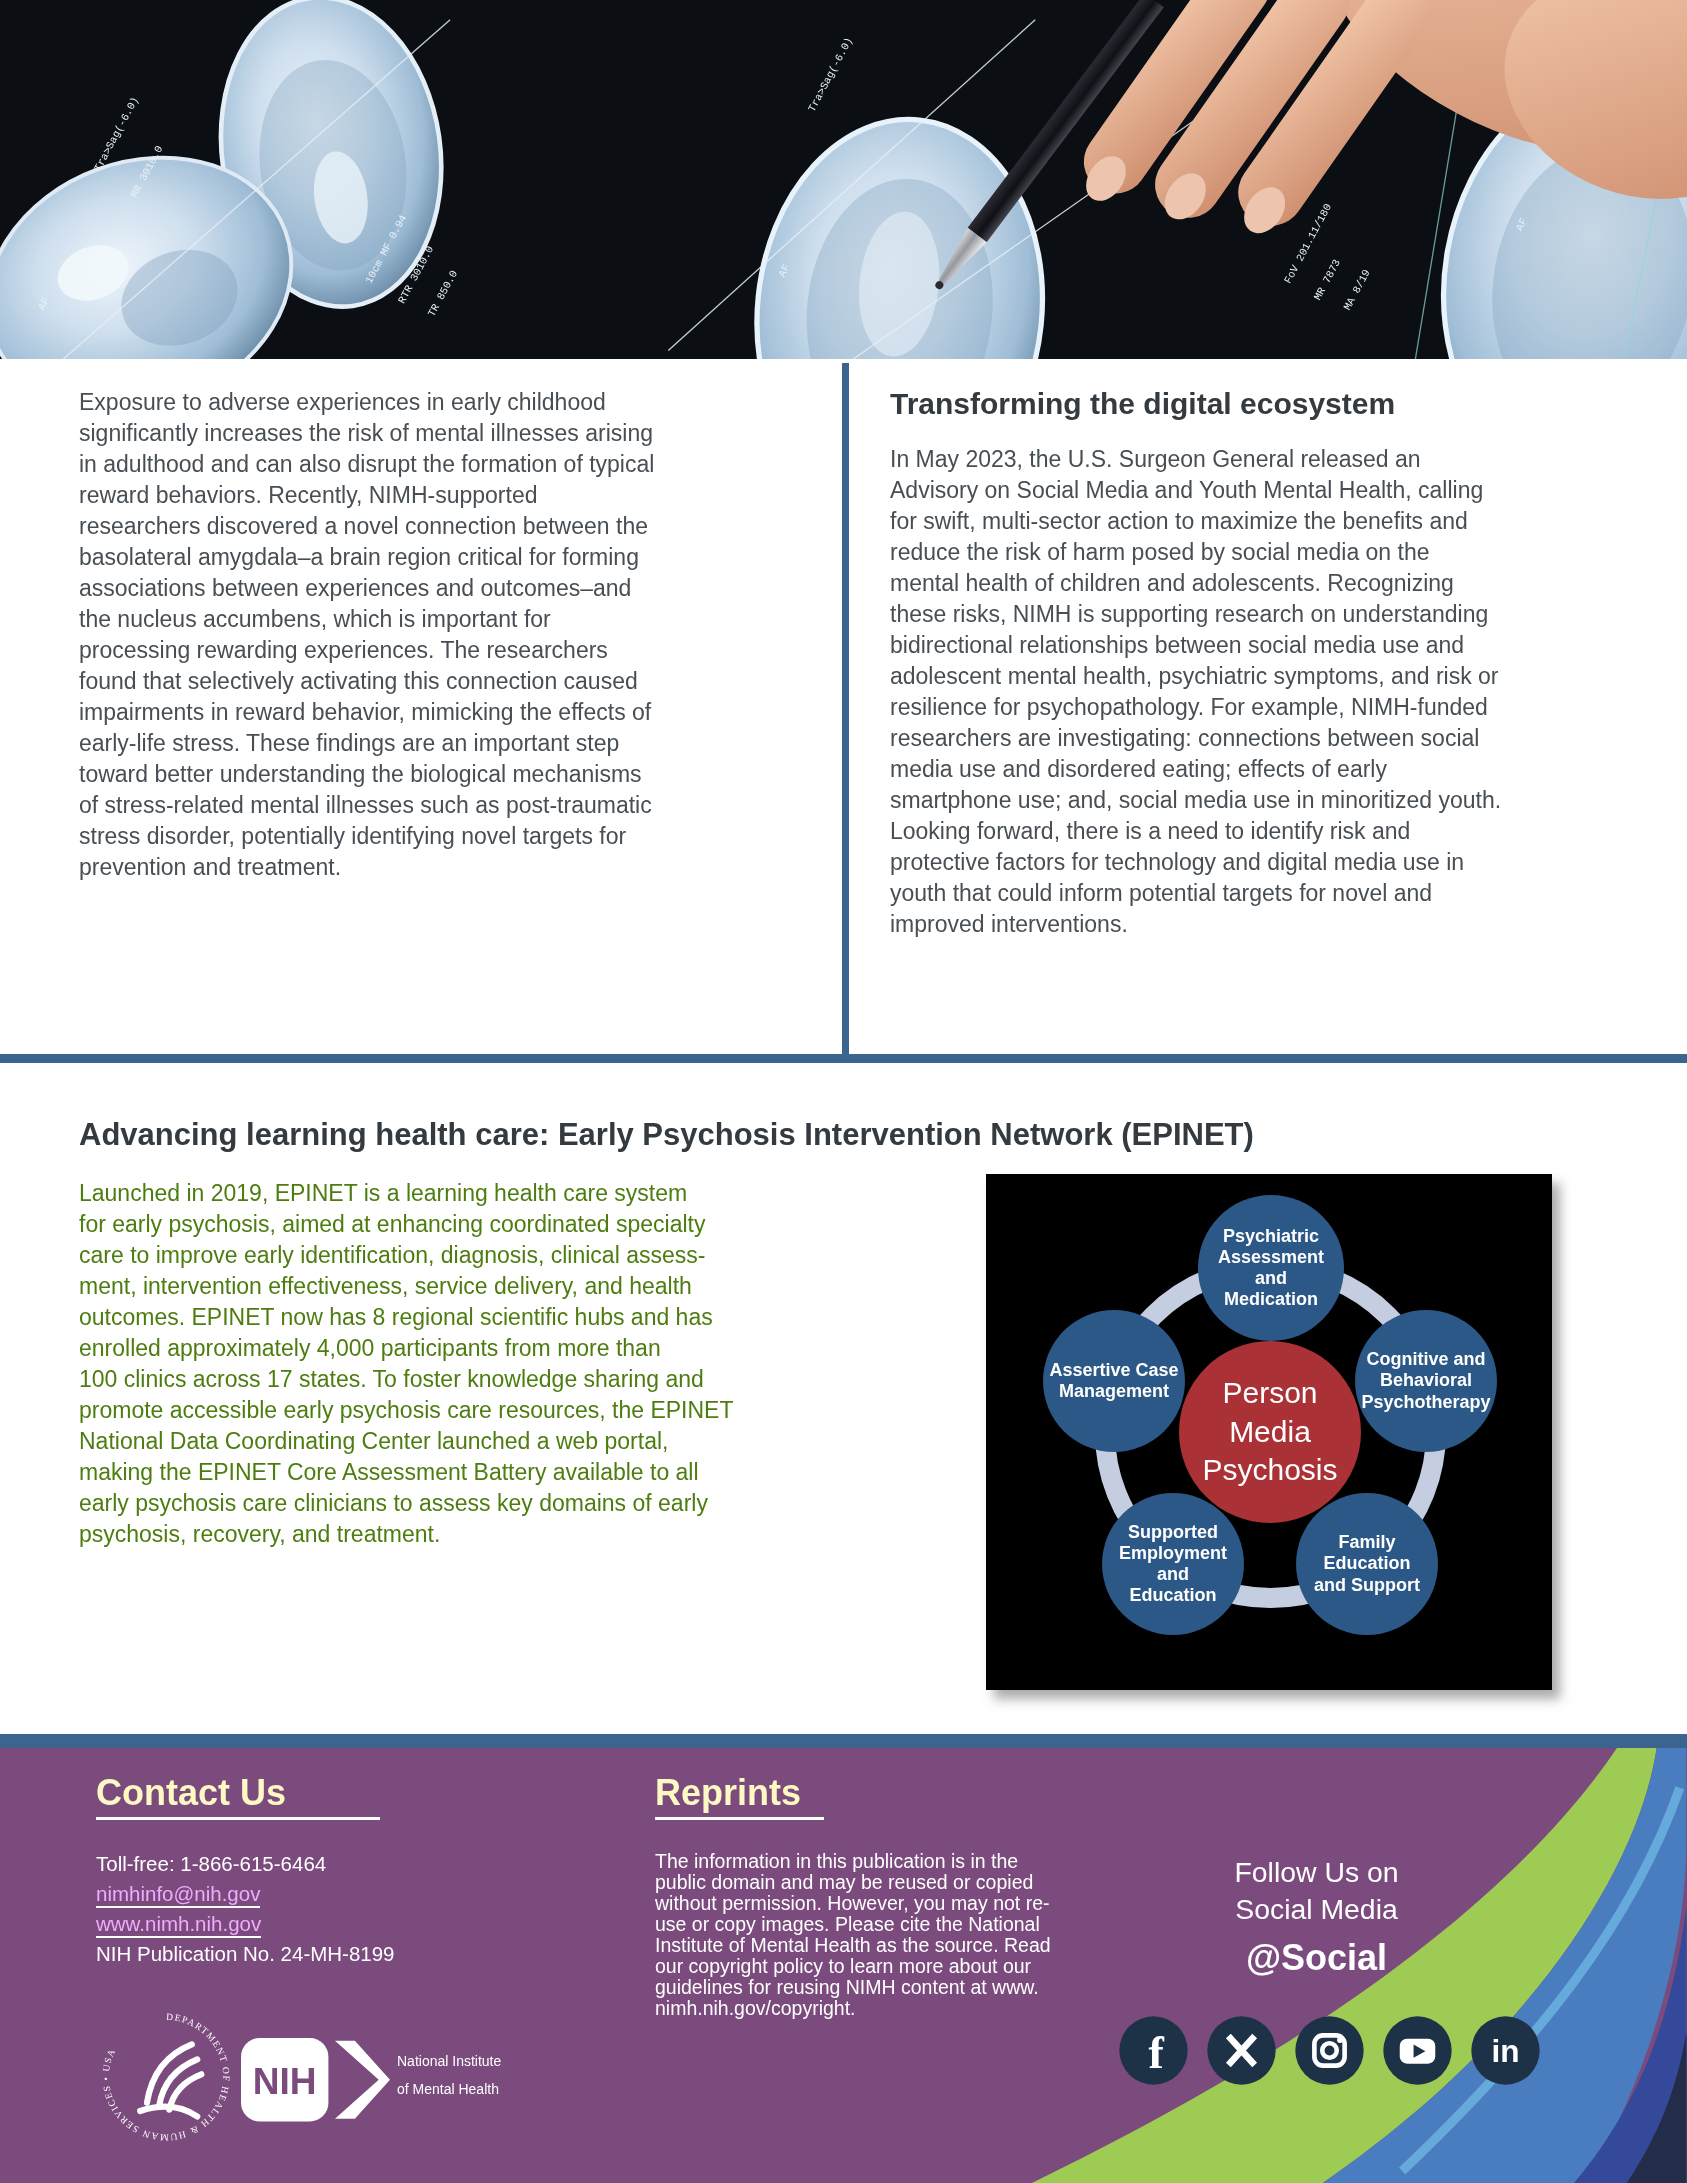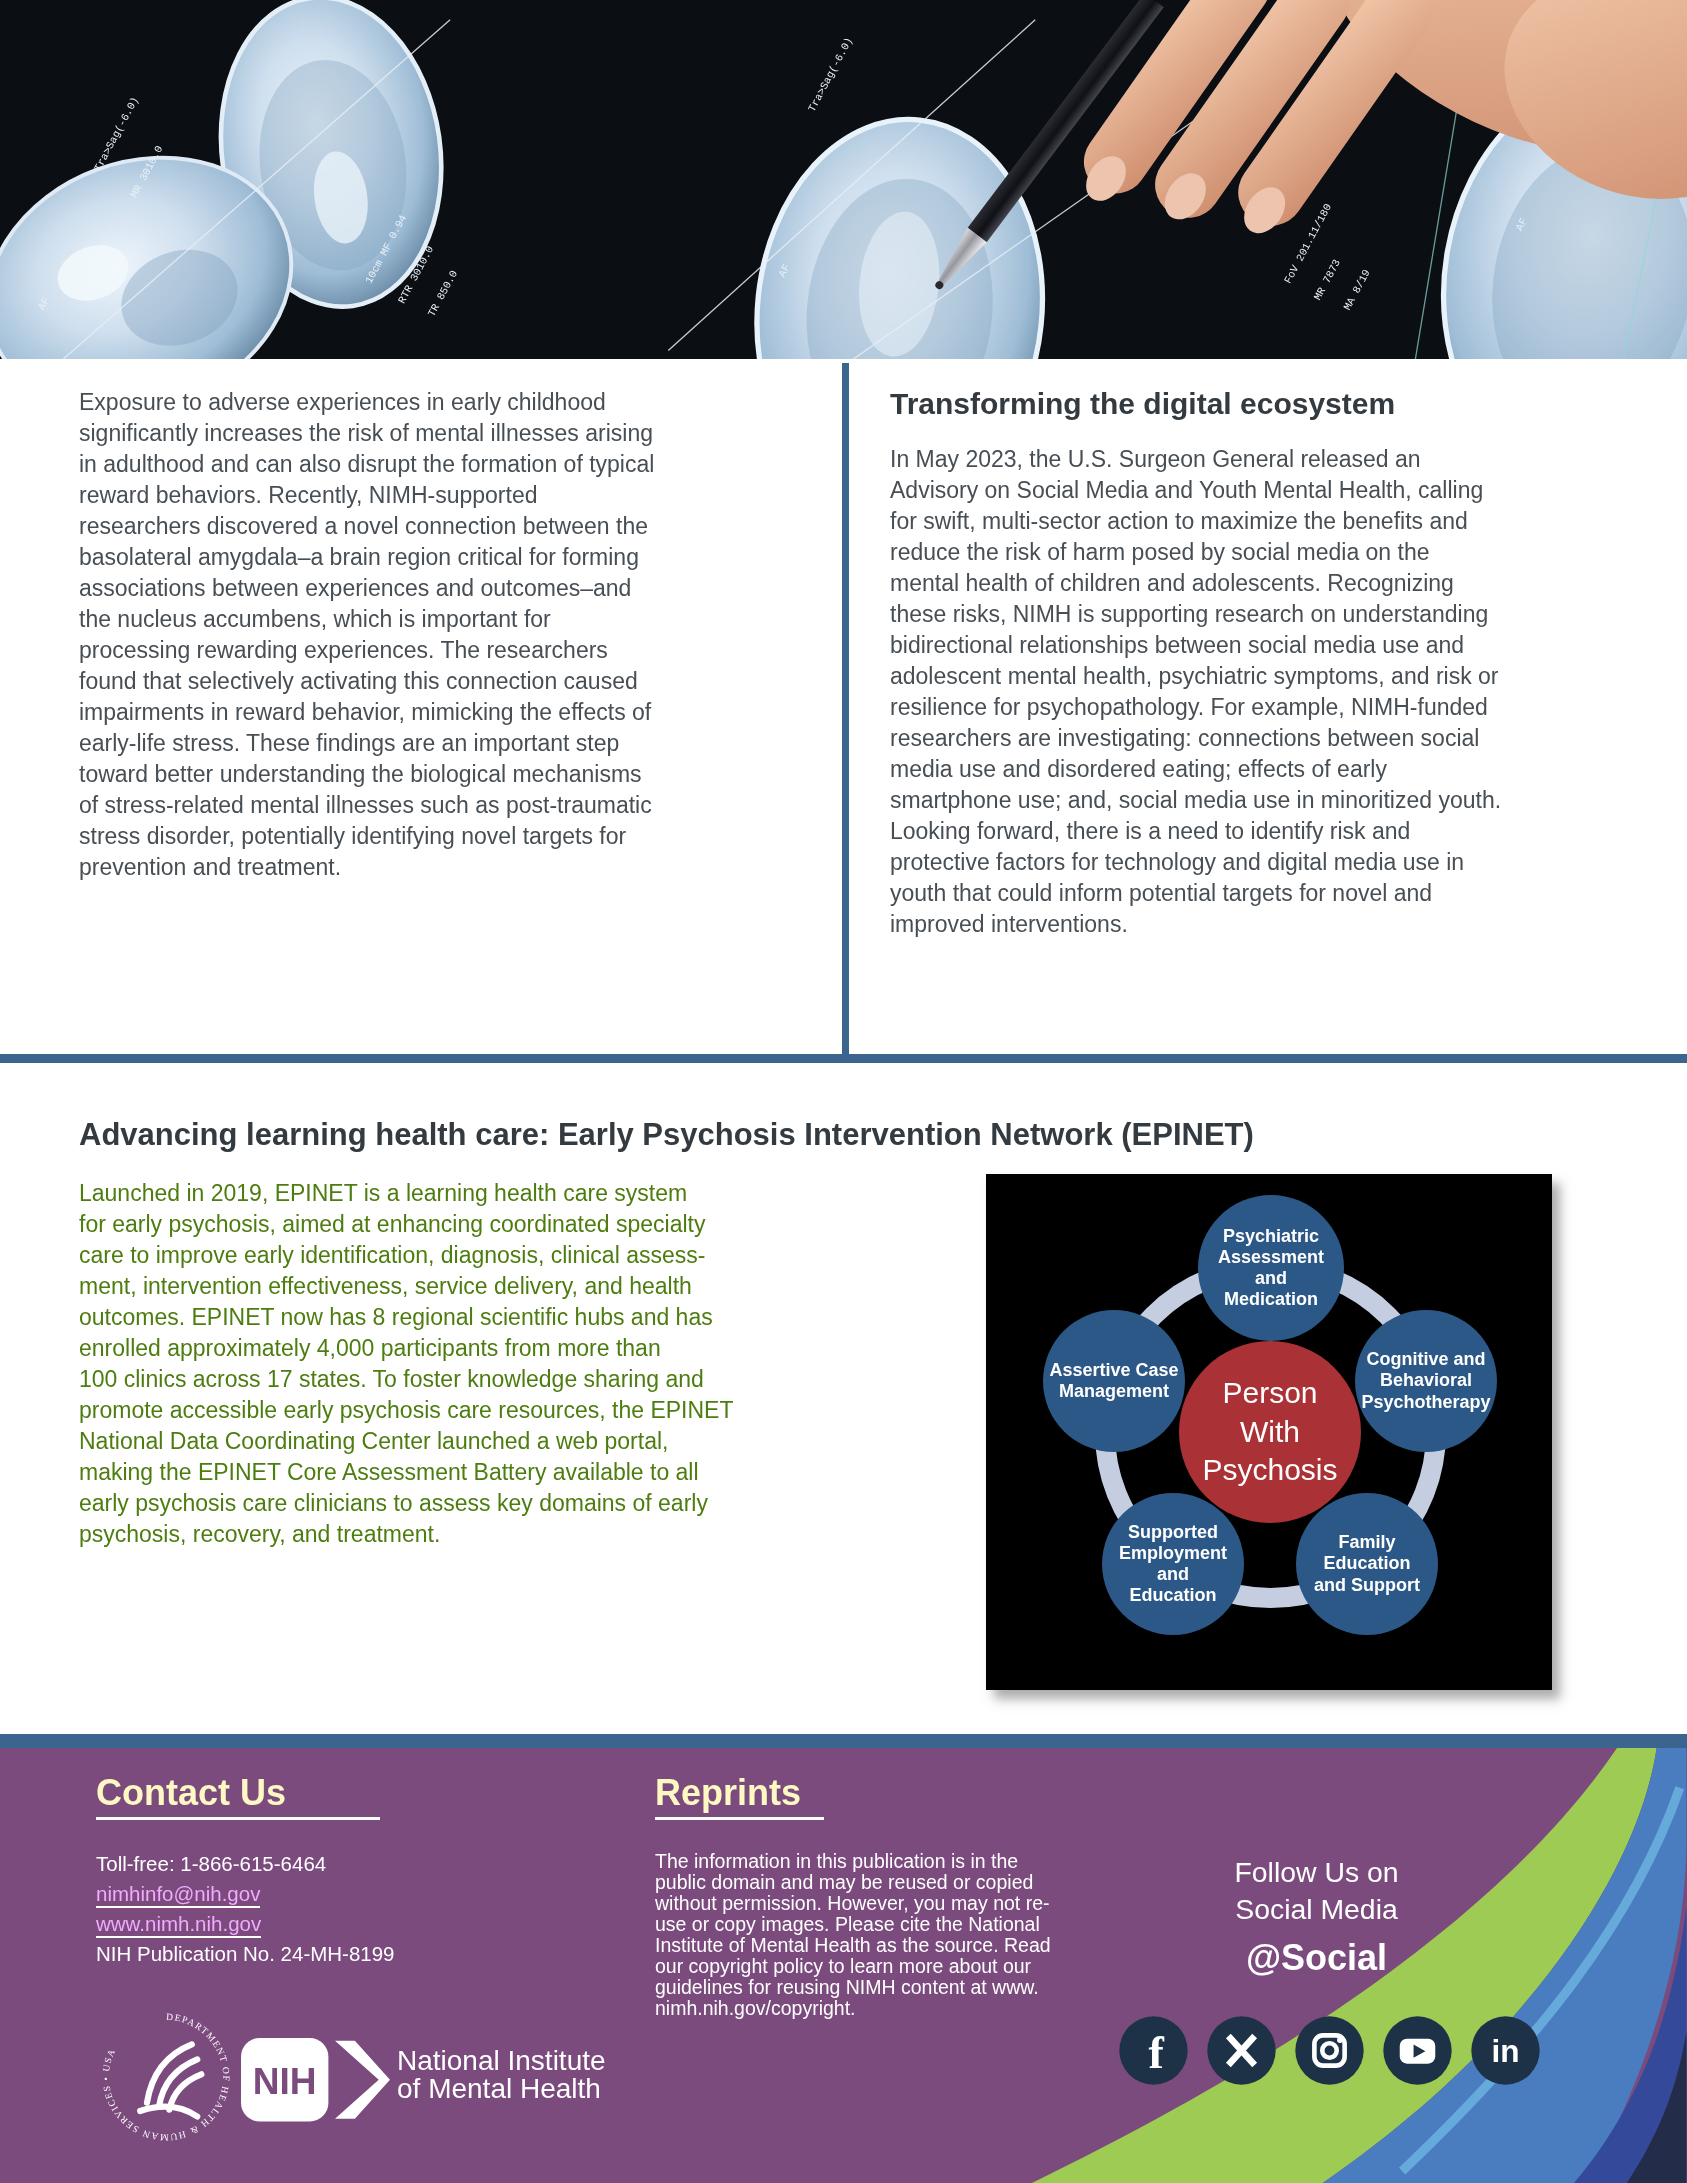--- a/index.html
+++ b/index.html
@@ -52,21 +52,21 @@
   .contact-lines a { color:#f0abfc; text-decoration:none; }
   .u { border-bottom:2px solid #fff; display:inline-block; line-height:24px; }
   .reprints-body { position:absolute; left:655px; top:103px; width:457px;
                    font-size:19.5px; line-height:21px; white-space:pre-line; }
   .follow { position:absolute; left:1151px; top:106px; width:331px; text-align:center;
             font-size:28.4px; line-height:37px; white-space:pre-line; }
   .handle { position:absolute; left:1151px; top:189px; width:331px; text-align:center;
             font-size:36px; font-weight:700; }
   .soc-row { position:absolute; left:1118px; top:267px; display:flex; gap:17px; }
   .soc { width:71px; height:71px; }
-  .nih-name { position:absolute; left:397px; top:299px; font-size:28px; line-height:28.4px;
+  .nih-name { position:absolute; left:397px; top:299px; font-size:14px; line-height:28.4px;
               font-weight:400; white-space:pre-line; }
 </style>
 </head>
 <body>
 
 <div class="page">
 
   <div class="abs photo">
     <svg width="1687" height="359" viewBox="0 0 2550 543">
       <defs>
@@ -229,21 +229,21 @@
 Behavioral
 Psychotherapy</div>
     <div class="node n-bl">Supported
 Employment
 and
 Education</div>
     <div class="node n-br">Family
 Education
 and Support</div>
     <div class="center-circle">Person
-With
+Media
 Psychosis</div>
   </div>
 
   <div class="abs footer-bar"></div>
 
   <div class="abs footer">
 
     <svg class="swoosh" viewBox="0 0 2550 658">
       <path d="M 2445 0 C 2330 170 2090 400 1560 658 L 2000 658 C 2330 430 2480 170 2505 0 Z" fill="#9ecb53"></path>
       <path d="M 2505 0 C 2480 170 2330 430 2000 658 L 2400 658 C 2520 440 2550 260 2550 140 L 2550 0 Z" fill="#4a7cc0"></path>

